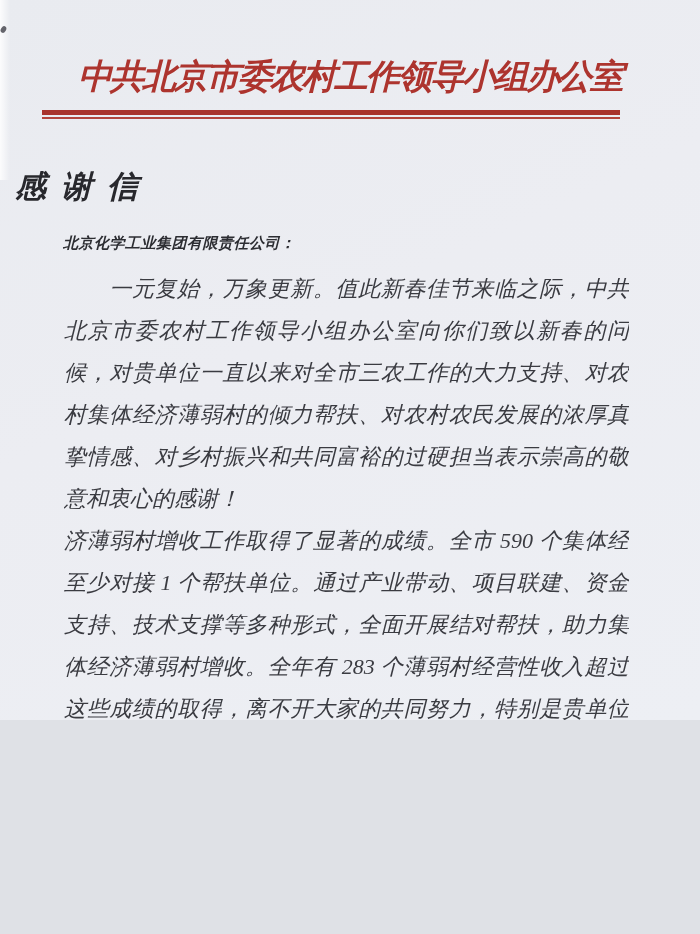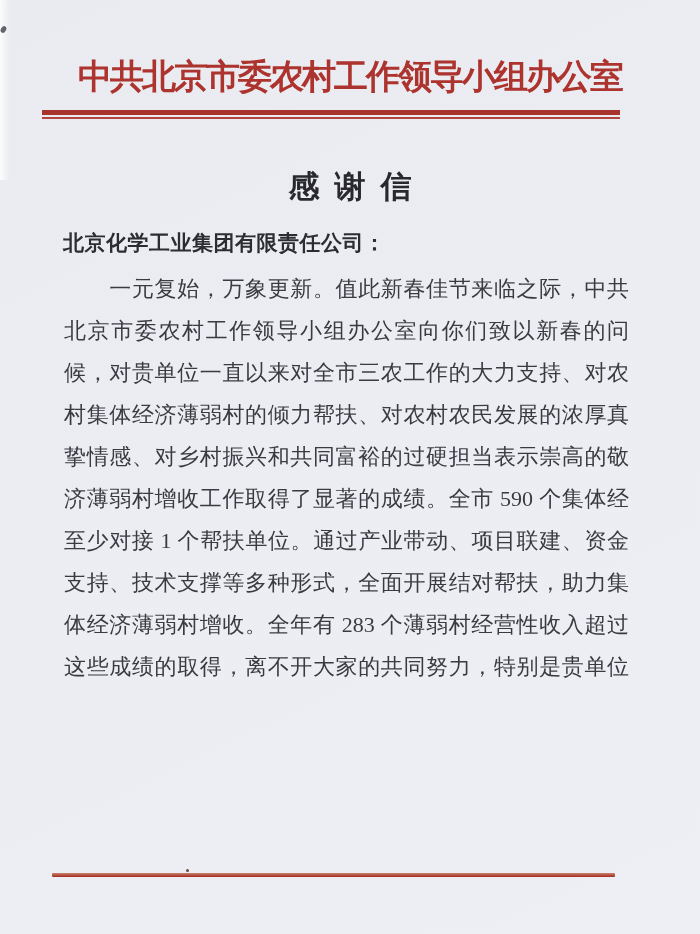--- a/index.html
+++ b/index.html
@@ -1,19 +1,20 @@
 <!DOCTYPE html>
 <html><head>
 <meta charset="utf-8">
 <style>
   html,body{margin:0;padding:0;background:#dfe1e6;}
   .page{
-    position:relative;width:700px;height:934px;overflow:hidden;
+    position:relative;width:700px;height:720px;overflow:hidden;
     background:linear-gradient(155deg,#e9ebf0 0%,#ecedf2 45%,#edeff4 100%);
     font-family:"Liberation Serif","DejaVu Serif",serif;
+    font-style:italic;
   }
   .edge-light{
     position:absolute;left:0;top:0;width:10px;height:180px;
     background:linear-gradient(90deg,rgba(255,255,255,.85),rgba(255,255,255,0));
   }
   .speck-a{
     position:absolute;left:1px;top:26px;width:5px;height:7px;
     background:#4a4a52;transform:rotate(32deg);border-radius:45% 55% 50% 50%;opacity:.85;
   }
   .speck-b{
@@ -24,27 +25,27 @@
     position:absolute;top:57px;left:0;width:100%;
     text-align:center;font-size:34px;line-height:40px;font-weight:bold;
     letter-spacing:-2px;color:#ad342e;
   }
   .header-rule{
     position:absolute;top:110px;left:42px;width:578px;height:2px;
     border-top:5px solid #a8332c;border-bottom:2px solid #b2453d;
   }
   .letter-title{
     position:absolute;top:168px;left:0;width:100%;
-    text-align:center;font-size:31px;line-height:37px;font-weight:bold;
+    font-size:31px;line-height:37px;font-weight:bold;
     letter-spacing:15px;padding-left:15px;box-sizing:border-box;color:#28282d;
   }
   .salutation{
     position:absolute;top:230px;left:63px;
     font-family:"Liberation Sans","DejaVu Sans",sans-serif;
-    font-size:21px;line-height:25px;font-weight:bold;
+    font-size:15px;line-height:25px;font-weight:bold;
     letter-spacing:.5px;color:#2c2d32;
   }
   .body-block{
     position:absolute;top:268px;left:64px;width:565px;
     font-size:22px;line-height:42px;color:#3a3b41;
   }
   .body-line{
     height:42px;overflow:hidden;
     text-align:justify;text-align-last:justify;
   }
@@ -69,20 +70,21 @@
   <div class="letter-title">感谢信</div>
 
   <div class="salutation">北京化学工业集团有限责任公司：</div>
 
   <div class="body-block">
     <div class="body-line">　　一元复始，万象更新。值此新春佳节来临之际，中共</div>
     <div class="body-line">北京市委农村工作领导小组办公室向你们致以新春的问</div>
     <div class="body-line">候，对贵单位一直以来对全市三农工作的大力支持、对农</div>
     <div class="body-line">村集体经济薄弱村的倾力帮扶、对农村农民发展的浓厚真</div>
     <div class="body-line">挚情感、对乡村振兴和共同富裕的过硬担当表示崇高的敬</div>
+    <div class="body-line para-end">意和衷心的感谢！</div>
     <div class="body-line">济薄弱村增收工作取得了显著的成绩。全市 590 个集体经</div>
     <div class="body-line">至少对接 1 个帮扶单位。通过产业带动、项目联建、资金</div>
     <div class="body-line">支持、技术支撑等多种形式，全面开展结对帮扶，助力集</div>
     <div class="body-line">体经济薄弱村增收。全年有 283 个薄弱村经营性收入超过</div>
     <div class="body-line">这些成绩的取得，离不开大家的共同努力，特别是贵单位</div>
   </div>
 
   <div class="footer-rule"></div>
 </div>
 

